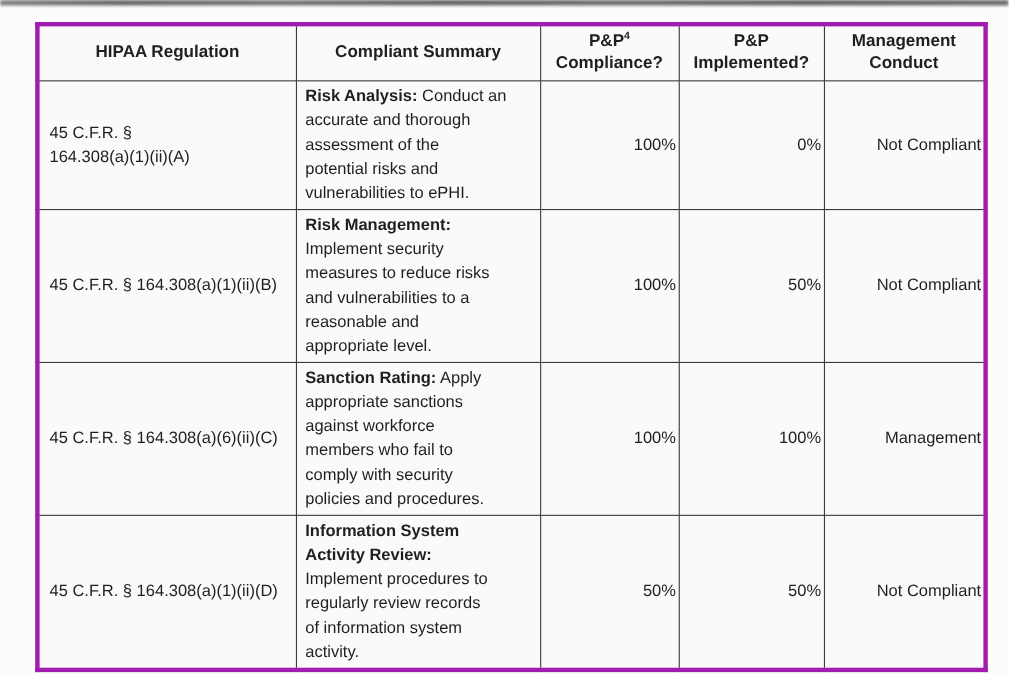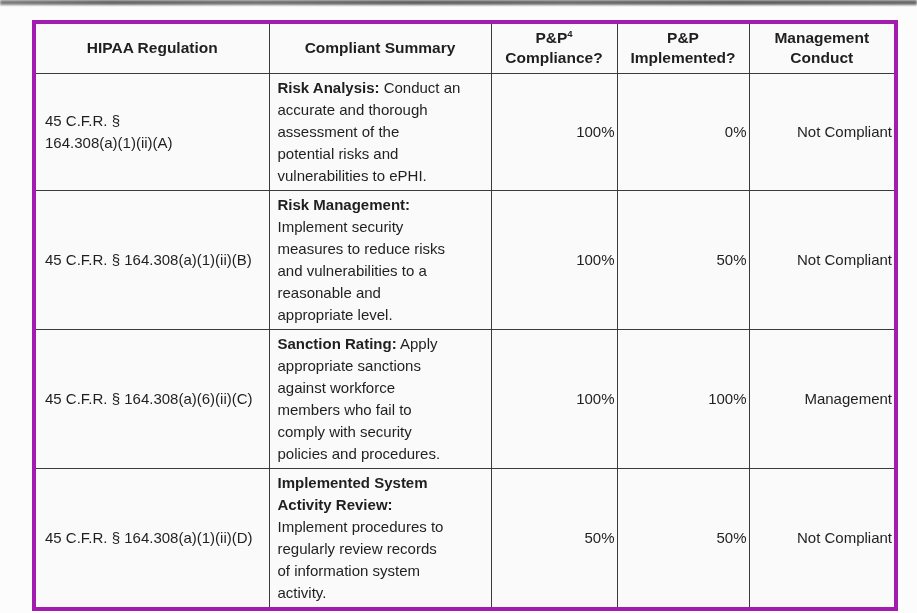--- a/index.html
+++ b/index.html
@@ -151,21 +151,21 @@
 members who fail to
 comply with security
 policies and procedures.</span></td>
     <td class="value-cell">100%</td>
     <td class="value-cell">100%</td>
     <td class="rating-cell">Management</td>
   </tr>
 
   <tr style="height:136px;">
     <td class="reg-cell">45 C.F.R. § 164.308(a)(1)(ii)(D)</td>
-    <td class="summary-cell"><span class="term">Implemented System
+    <td class="summary-cell"><span class="term">Information System
 Activity Review:</span><span>
 Implement procedures to
 regularly review records
 of information system
 activity.</span></td>
     <td class="value-cell">50%</td>
     <td class="value-cell">50%</td>
     <td class="rating-cell">Not Compliant</td>
   </tr>
 </tbody>

